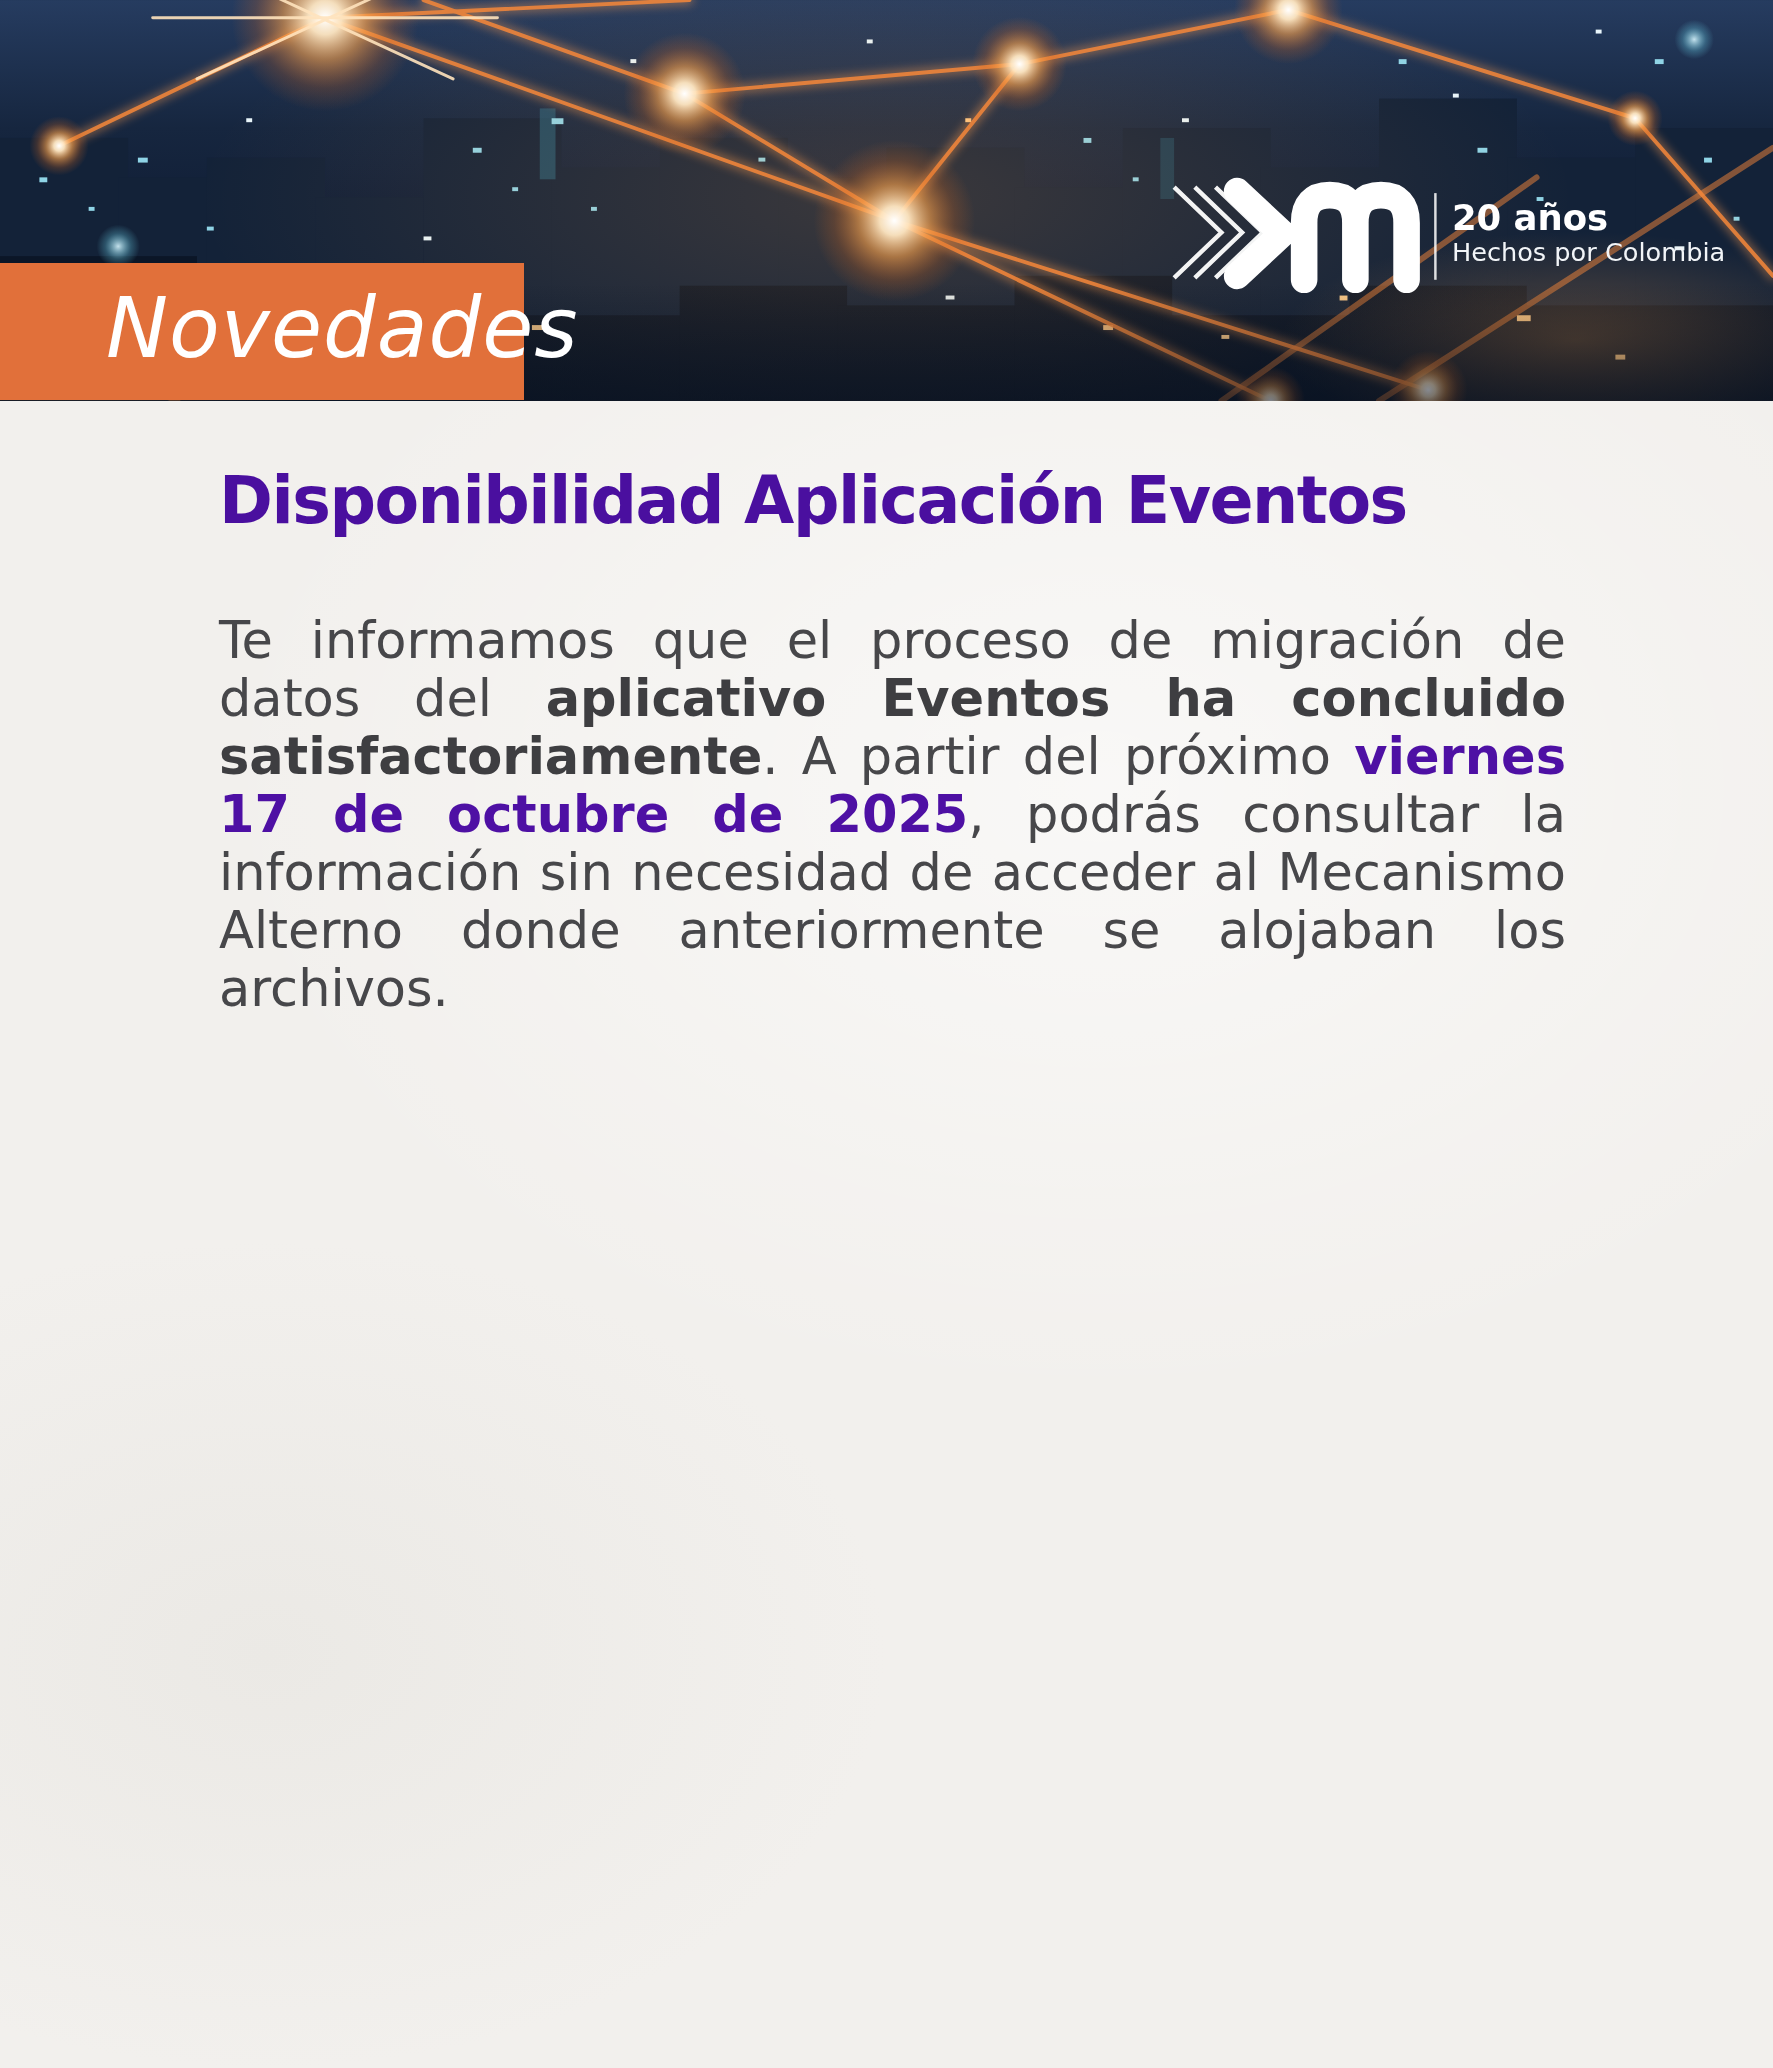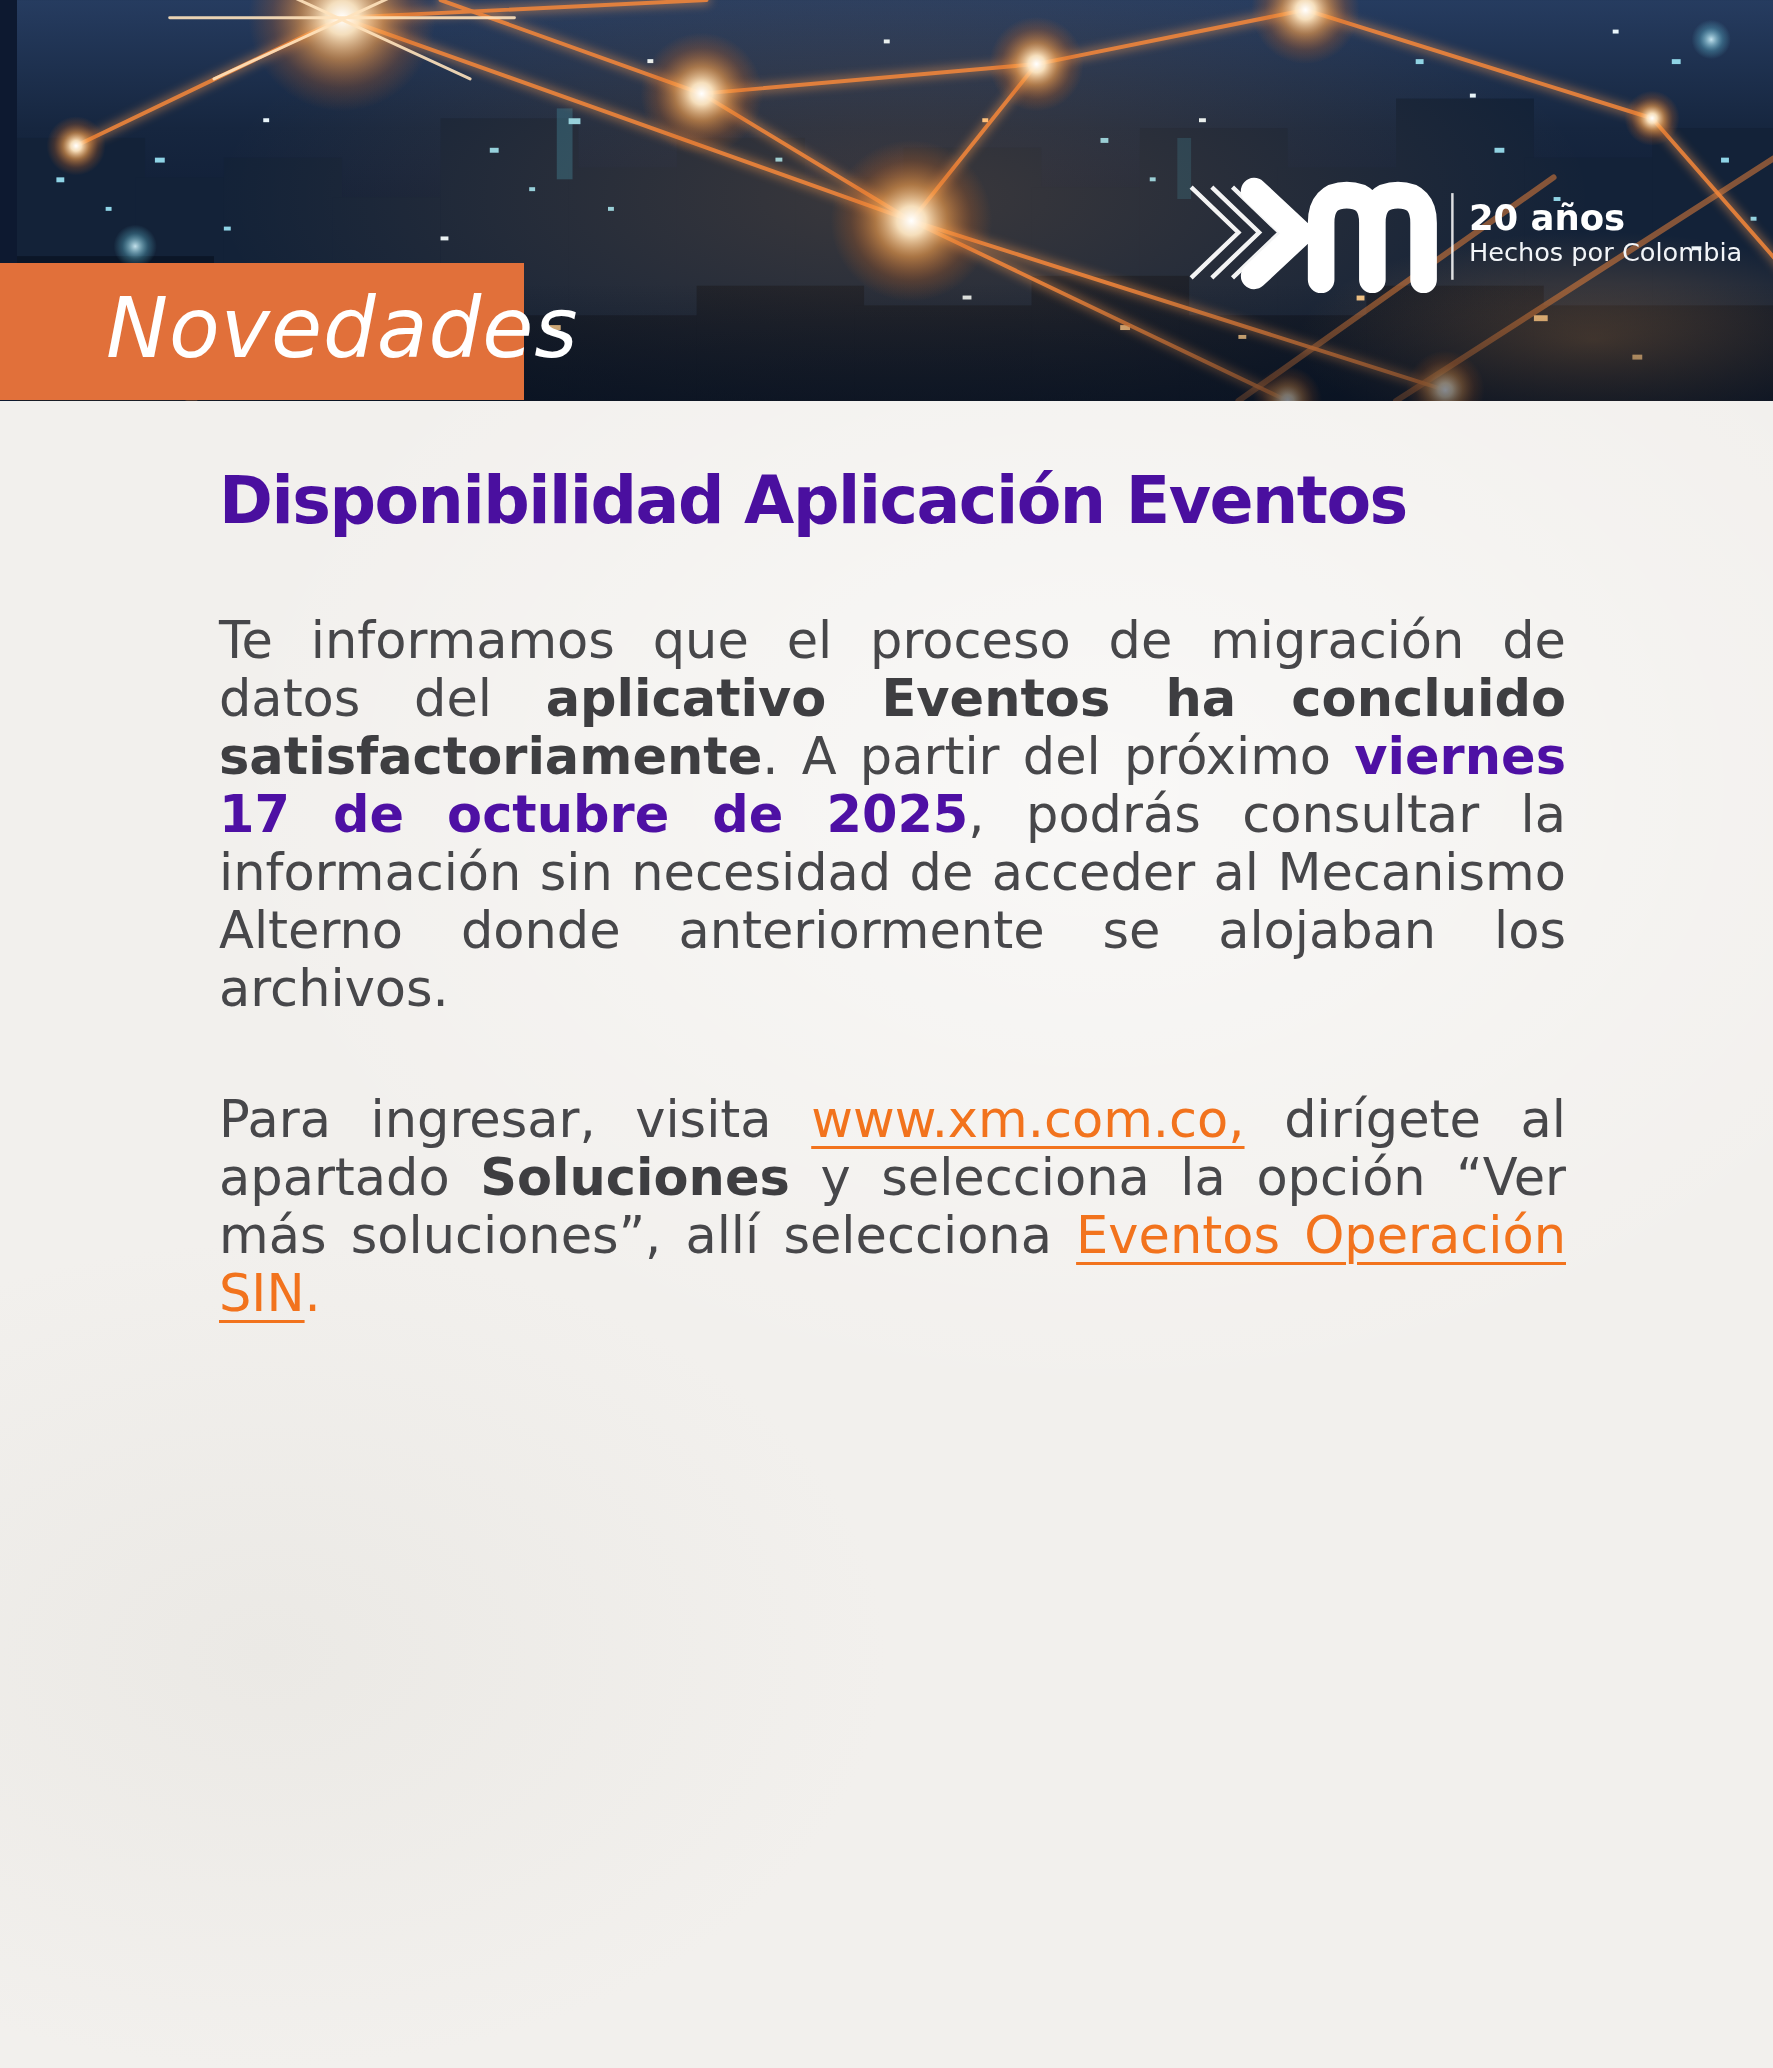--- a/index.html
+++ b/index.html
@@ -24,21 +24,20 @@
       radial-gradient(1281px 887px at 62% 38%, rgba(255,255,255,.55), rgba(255,255,255,0) 70%),
       radial-gradient(887px 591px at 15% 80%, rgba(222,220,214,.35), rgba(255,255,255,0) 70%),
       var(--paper);
     overflow:hidden;
   }
   
   .hero{
     position:relative;
     width:1773px;height:401px;
     background:#0d1930;
-    padding-left:17px;
   }
   .hero svg{display:block;width:1773px;height:401px;}
   .banner{
     position:absolute;left:0;top:263px;
     width:524px;height:137px;
     background:var(--banner-orange);
     display:flex;align-items:center;
     padding-left:106px;
   }
   .banner .banner-label{
@@ -306,18 +305,17 @@
     <div class="banner">
       <span class="banner-label">Novedades</span>
     </div>
   </div>
 
   <main class="article">
     <h1>Disponibilidad Aplicación Eventos</h1>
 
     <p class="body-par"><span class="seg-n">Te informamos que el proceso de migración de datos del </span><span class="seg-b">aplicativo Eventos ha concluido satisfactoriamente</span><span class="seg-n">. A partir del próximo </span><span class="seg-pb">viernes 17 de octubre de 2025</span><span class="seg-n">, podrás consultar la información sin necesidad de acceder al Mecanismo Alterno donde anteriormente se alojaban los archivos.</span></p>
 
-    <p class="body-par"><span class="seg-n">Para ingresar, visita </span><span class="seg-link">www.xm.com.co,</span><span class="seg-n"> dirígete al apartado </span><span class="seg-b">Soluciones</span><span class="seg-n"> y selecciona la opción “Ver más soluciones”, allí selecciona </span><span class="seg-link">Eventos Operación SIN</span><span class="seg-o">.</span></p>
 
 
   </main>
 </div>
 
 
 </body></html>

